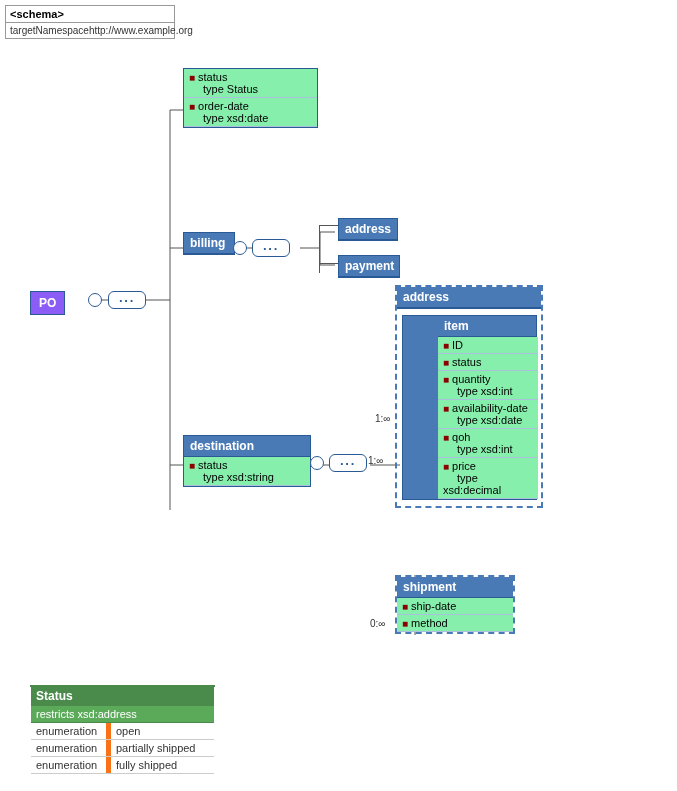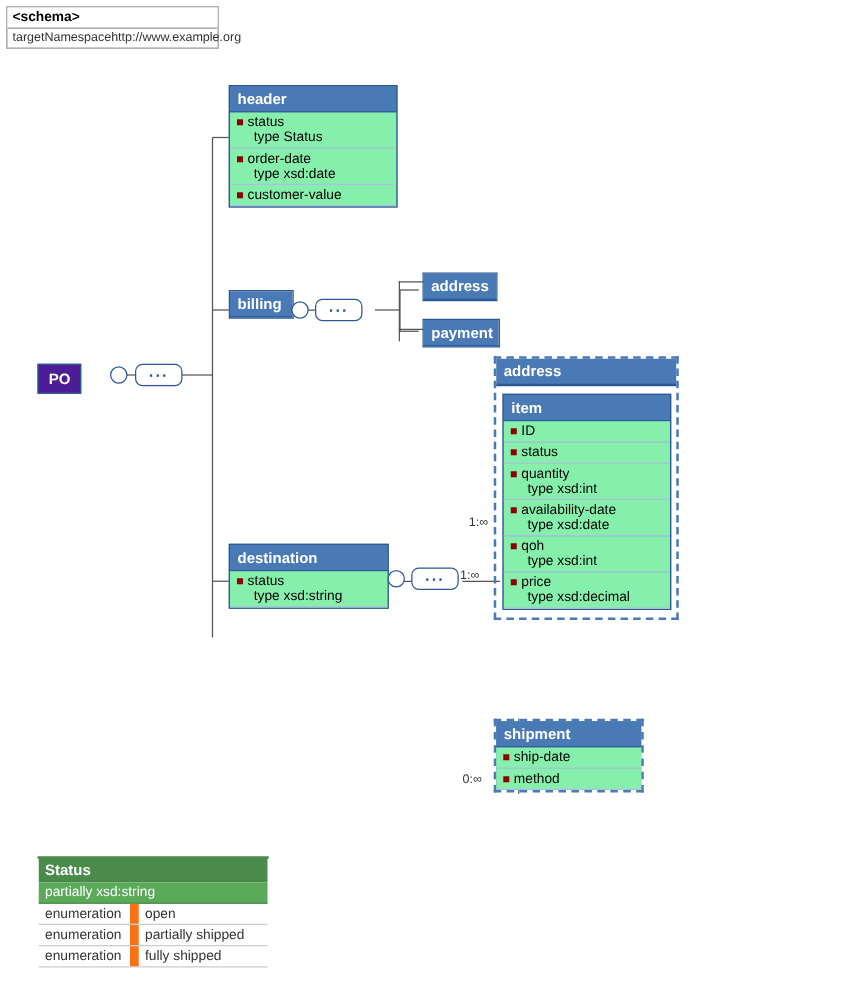--- a/index.html
+++ b/index.html
@@ -80,21 +80,21 @@
       font-weight: bold;
       margin-right: 3px;
       font-size: 10px;
     }
 
     
     .po-node {
       position: absolute;
       top: 291px;
       left: 30px;
-      background: #4c1d95;
+      background: #8b5cf6;
       border: 1px solid #2a5a95;
       color: #fff;
       font-weight: bold;
       font-size: 12px;
       padding: 4px 8px;
       white-space: nowrap;
     }
 
     
     .connector-oval {
@@ -157,21 +157,21 @@
       border-bottom: 1px solid #4a8a4a;
     }
     .status-box .status-row {
       display: flex;
       border-bottom: 1px solid #ccc;
       font-size: 11px;
     }
     .status-box .status-row .s-key {
       width: 80px;
       padding: 2px 5px;
-      border-right: 7px solid #f97316;
+      border-right: 5px solid #f97316;
       color: #333;
     }
     .status-box .status-row .s-val {
       padding: 2px 5px;
       color: #333;
     }
 
     
     .label-text {
       position: absolute;
@@ -239,30 +239,26 @@
 
   <div class="po-node">PO</div>
 
   <div class="connector-oval" style="top:293px; left:88px;"></div>
 
   <div class="dots-box" style="top:291px; left:108px; width:38px;">
     <span>···</span>
   </div>
 
   <div class="node" style="top:68px; left:183px; width:135px;">
-    <div class="node-title">header</div>
     <div class="node-field">
       <span class="field-icon">■</span>status<br><span style="padding-left:14px;">type Status</span>
     </div>
     <div class="node-field">
       <span class="field-icon">■</span>order-date<br><span style="padding-left:14px;">type xsd:date</span>
     </div>
-    <div class="node-field">
-      <span class="field-icon">■</span>customer-value
-    </div>
   </div>
 
   <div class="node" style="top:232px; left:183px; width:52px;">
     <div class="node-title">billing</div>
   </div>
 
   <div class="connector-oval" style="top:241px; left:233px;"></div>
 
   <div class="dots-box" style="top:239px; left:252px; width:38px;">
     <span>···</span>
@@ -281,21 +277,21 @@
   <div class="node" style="top:255px; left:338px; width:62px;">
     <div class="node-title">payment</div>
   </div>
 
   <div style="position:absolute; top:285px; left:395px; width:148px; border:2px dashed #4a7ab5; padding:0;">
 
     <div class="node" style="position:relative; width:100%; border:none; border-bottom:1px solid #2a5a95;">
       <div class="node-title">address</div>
     </div>
 
-    <div class="node" style="position:relative; margin:6px 5px; width:135px;">
+    <div class="node" style="position:relative; margin:6px 5px; width:135px;padding-left:35px;">
       <div class="node-title">item</div>
       <div class="node-field">
         <span class="field-icon">■</span>ID
       </div>
       <div class="node-field">
         <span class="field-icon">■</span>status
       </div>
       <div class="node-field">
         <span class="field-icon">■</span>quantity<br><span style="padding-left:14px;">type xsd:int</span>
       </div>
@@ -337,21 +333,21 @@
       <div class="node-field">
         <span class="field-icon">■</span>method
       </div>
     </div>
   </div>
 
   <div class="label-text" style="top:618px; left:370px;">0:∞</div>
 
   <div class="status-box" style="top:685px; left:30px;">
     <div class="status-title">Status</div>
-    <div class="status-subtitle">partially xsd:string</div>
+    <div class="status-subtitle">restricts xsd:address</div>
     <div class="status-row">
       <span class="s-key">enumeration</span>
       <span class="s-val">open</span>
     </div>
     <div class="status-row">
       <span class="s-key">enumeration</span>
       <span class="s-val">partially shipped</span>
     </div>
     <div class="status-row">
       <span class="s-key">enumeration</span>

